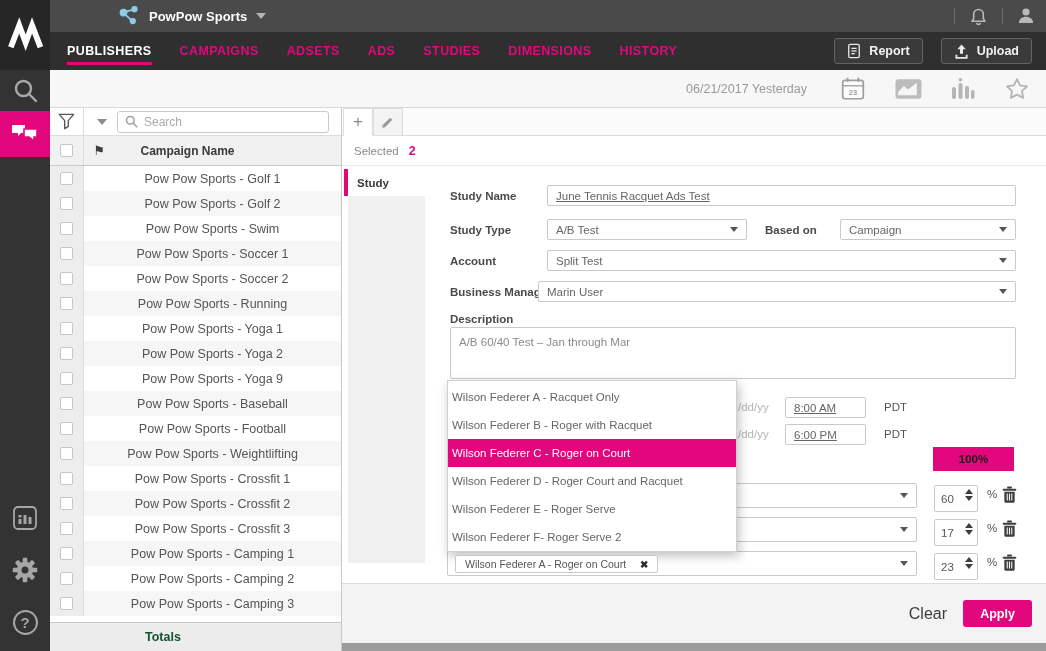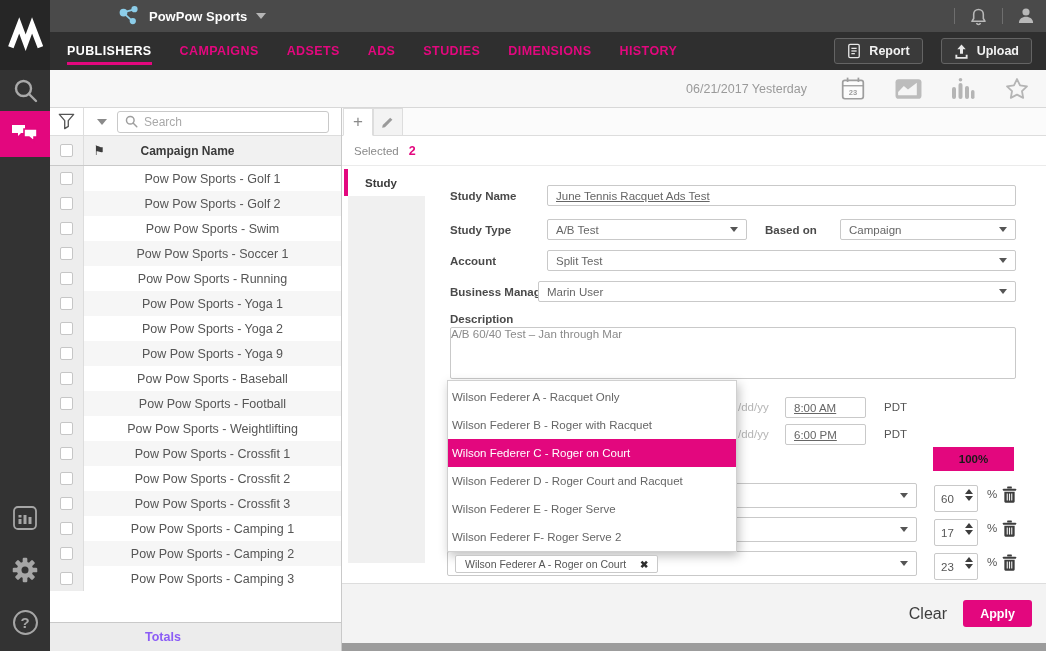--- a/index.html
+++ b/index.html
@@ -44,39 +44,39 @@
   .list-header { height:30px; background:#f1f1f1; border-bottom:1px solid #c9c9c9; display:flex; align-items:stretch; }
   .hdr-cb { width:34px; border-right:1px solid #ddd; display:flex; align-items:center; justify-content:center; }
   .flag-cell { width:30px; display:flex; align-items:center; justify-content:center; color:#3d3d3d; font-size:13px; }
   .header-title { flex:1; display:flex; align-items:center; justify-content:center; padding-right:80px; font-weight:bold; font-size:12px; color:#3a3a3a; }
   .rows { position:absolute; top:58px; left:0; width:100%; }
   .lrow { height:25px; display:flex; align-items:stretch; font-size:12.5px; color:#555; }
   .cb-cell { width:34px; background:#ededed; border-right:1px solid #ddd; display:flex; align-items:center; justify-content:center; }
   .lrow .name { flex:1; display:flex; align-items:center; justify-content:center; background:#fff; }
   .lrow:nth-child(even) .name { background:#f6f6f6; }
   .cb { width:13px; height:13px; border:1px solid #c6c6c6; border-radius:2px; background:#fff; cursor:pointer; }
-  .totals-row { position:absolute; bottom:0; left:0; width:100%; height:29px; background:#ececec; border-top:1px solid #c9c9c9; display:flex; align-items:center; padding-left:95px; font-weight:bold; font-size:12.5px; color:#8b5cf6; }
+  .totals-row { position:absolute; bottom:0; left:0; width:100%; height:29px; background:#ececec; border-top:1px solid #c9c9c9; display:flex; align-items:center; padding-left:95px; font-weight:bold; font-size:12.5px; color:#14532d; }
 
   
   .main-panel { position:absolute; left:342px; top:108px; width:704px; height:543px; background:#fff; }
   .tabbar { position:absolute; top:0; left:0; right:0; height:28px; background:#fbfbfb; border-bottom:1px solid #ddd; }
   .tab { position:absolute; top:0; height:28px; width:30px; display:flex; align-items:center; justify-content:center; border:1px solid #ddd; cursor:pointer; }
   .tab-plus { left:1px; background:#fff; border-bottom:1px solid #fff; color:#8a8a8a; font-size:17px; z-index:2; }
   .tab-pencil { left:31px; background:#f3f3f3; }
   .selected-row { position:absolute; top:28px; left:0; right:0; height:30px; border-bottom:1px solid #ebebeb; display:flex; align-items:center; padding-left:12px; font-size:11.5px; color:#8a8a8a; background:#fff; }
   .selected-count { color:var(--accent,#e3077e); font-weight:bold; margin-left:10px; font-size:12.5px; }
 
   .side-col { position:absolute; left:6px; top:88px; width:77px; height:367px; background:#f0f0f0; }
-  .side-tab { position:absolute; left:2px; top:61px; width:81px; height:27px; background:#fff; border-left:4px solid var(--accent,#e3077e); display:flex; align-items:center; padding-left:17px; font-weight:bold; font-size:11.5px; color:#3a3a3a; cursor:pointer; }
+  .side-tab { position:absolute; left:2px; top:61px; width:81px; height:27px; background:#fff; border-left:4px solid var(--accent,#e3077e); display:flex; align-items:center; padding-left:9px; font-weight:bold; font-size:11.5px; color:#3a3a3a; cursor:pointer; }
 
   .flabel { position:absolute; font-size:11.5px; font-weight:bold; color:#4a4a4a; white-space:nowrap; }
   .tinput { position:absolute; height:21px; border:1px solid #c9c9c9; border-radius:2px; font-size:11.5px; color:#666; padding:0 8px; font-family:inherit; background:#fff;text-decoration:underline; }
   .sel { position:absolute; height:21px; border:1px solid #c9c9c9; border-radius:2px; background:#fff; display:flex; align-items:center; padding:0 8px; font-size:11.5px; color:#666; cursor:pointer; }
   .sel .tri { position:absolute; right:8px; width:0; height:0; border-left:4.5px solid transparent; border-right:4.5px solid transparent; border-top:5px solid #555; }
-  textarea.desc { position:absolute; left:108px; top:219px; width:566px; height:52px; border:1px solid #c9c9c9; border-radius:2px; resize:none; font-family:inherit; font-size:11.5px; color:#8a8a8a; outline:none; }
+  textarea.desc { position:absolute; left:108px; top:219px; width:566px; height:52px; border:1px solid #c9c9c9; border-radius:2px; resize:none; font-family:inherit; font-size:11.5px; color:#8a8a8a; padding:8px; outline:none; }
 
   .partial-date { position:absolute; left:396px; width:44px; height:21px; line-height:21px; font-size:11.5px; color:#b5b5b5; overflow:hidden; }
   .tz { position:absolute; left:542px; font-size:11.5px; color:#555; }
 
   .badge { position:absolute; left:591px; top:339px; width:81px; height:24px; background:var(--accent,#e3077e); color:#1a1a1a; font-weight:bold; font-size:11.5px; display:flex; align-items:center; justify-content:center; }
 
   .var-sel { position:absolute; left:105px; width:470px; height:25px; }
   .numbox { position:absolute; left:592px; width:44px; height:27px; border:1px solid #c9c9c9; border-radius:2px; background:#fff; }
   .numbox input { width:100%; height:100%; border:none; outline:none; font-family:inherit; font-size:11.5px; color:#555; padding:0 16px 0 6px; background:transparent; }
   .stepper { position:absolute; right:4px; top:3px; display:flex; flex-direction:column; gap:2px; cursor:pointer; }
@@ -287,20 +287,26 @@
           <span class="cb-cell">
             <span class="cb"></span>
           </span>
           <span class="name">Pow Pow Sports - Swim</span>
         </div>
       <div class="lrow">
           <span class="cb-cell">
             <span class="cb"></span>
           </span>
           <span class="name">Pow Pow Sports - Soccer 1</span>
+        </div>
+      <div class="lrow">
+          <span class="cb-cell">
+            <span class="cb"></span>
+          </span>
+          <span class="name">Pow Pow Sports - Soccer 2</span>
         </div>
       <div class="lrow">
           <span class="cb-cell">
             <span class="cb"></span>
           </span>
           <span class="name">Pow Pow Sports - Running</span>
         </div>
       <div class="lrow">
           <span class="cb-cell">
             <span class="cb"></span>

